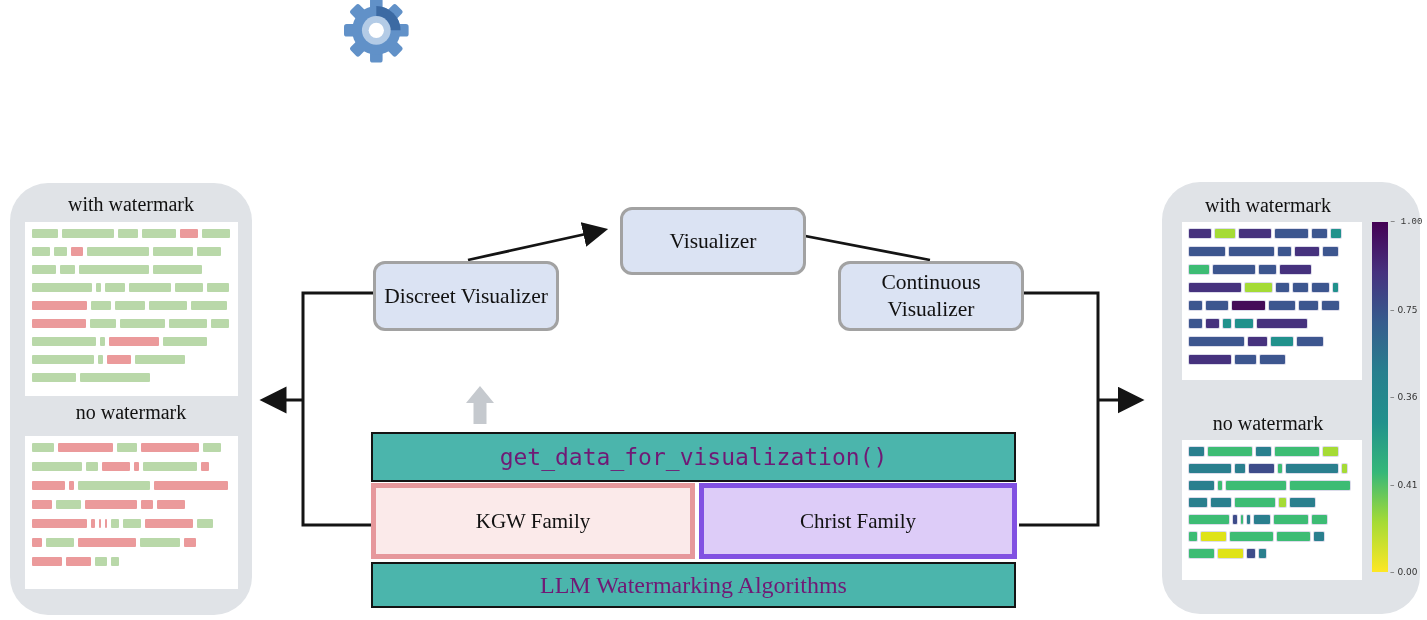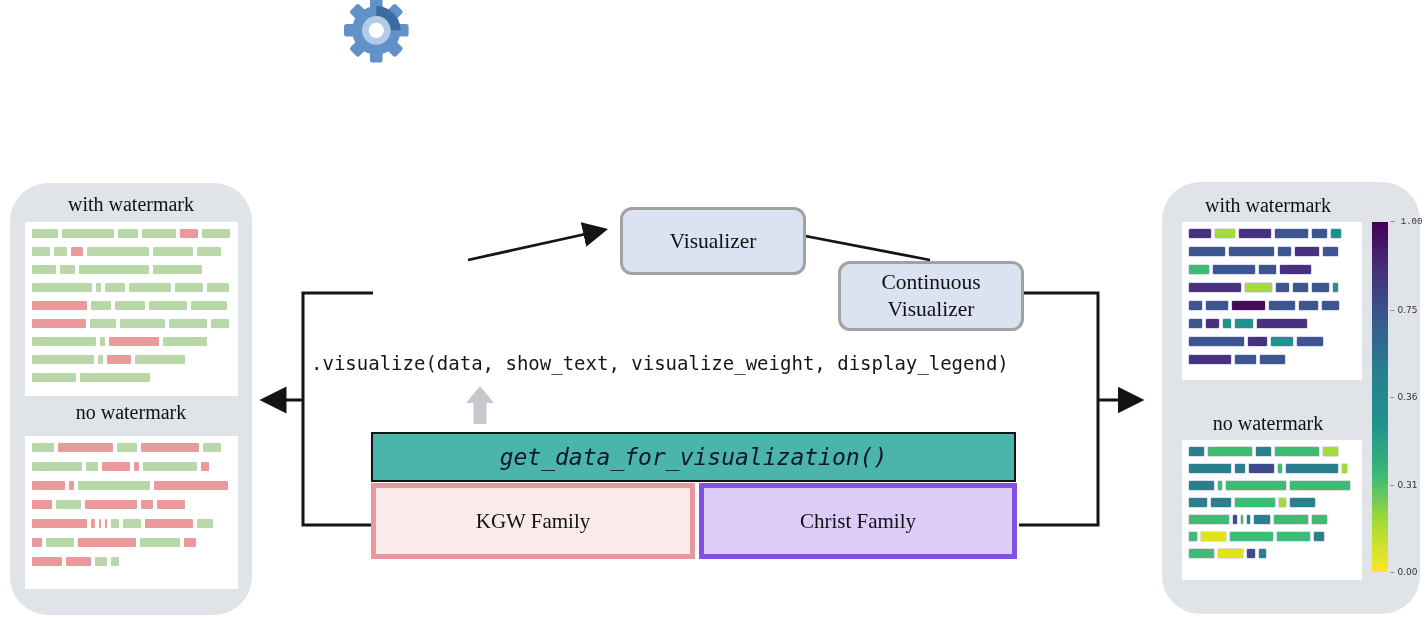--- a/index.html
+++ b/index.html
@@ -22,21 +22,21 @@
         color:#111;font-size:21.5px;line-height:1.25;}
   #visualizer{left:620px;top:163px;width:180px;height:62px;margin-top:44px;}
   #discreet{left:373px;top:261px;width:180px;height:64px;}
   #continuous{left:838px;top:261px;width:180px;height:64px;}
 
   #code-line{position:absolute;left:311px;top:352px;
              font-family:"DejaVu Sans Mono", monospace;font-size:19px;color:#161616;
              white-space:nowrap;}
 
   .teal-box{position:absolute;background:#4bb5ac;border:2.5px solid #141414;
-            display:flex;align-items:center;justify-content:center;color:#0f172a;font-style:italic;}
+            display:flex;align-items:center;justify-content:center;color:#701a75;}
   #get-data{left:371px;top:432px;width:641px;height:46px;
             font-family:"DejaVu Sans Mono", monospace;font-size:23px;}
   #llm-box{left:371px;top:562px;width:641px;height:42px;font-size:24px;}
 
   .family-box{position:absolute;display:flex;align-items:center;justify-content:center;
               font-size:21px;color:#111;}
   #kgw{left:371px;top:483px;width:314px;height:66px;background:#fbeaea;border:5px solid #e6989c;}
   #christ{left:699px;top:483px;width:308px;height:66px;background:#ddccf8;border:5px solid #8151e2;}
 
   
@@ -104,27 +104,28 @@
     <line x1="468" y1="260" x2="604" y2="230" stroke="#141414" stroke-width="2.8" marker-end="url(#arrow)"></line>
     <line x1="930" y1="260" x2="774" y2="230" stroke="#141414" stroke-width="2.8" marker-end="url(#arrow)"></line>
     <path d="M373,293 H303 V525 H371" fill="none" stroke="#141414" stroke-width="3"></path>
     <line x1="303" y1="400" x2="264" y2="400" stroke="#141414" stroke-width="3" marker-end="url(#arrow)"></line>
     <path d="M1018,293 H1098 V525 H1019" fill="none" stroke="#141414" stroke-width="3"></path>
     <line x1="1098" y1="400" x2="1140" y2="400" stroke="#141414" stroke-width="3" marker-end="url(#arrow)"></line>
     <polygon points="480,386 466,403 473.5,403 473.5,424 486.5,424 486.5,403 494,403" fill="#c5c9ce"></polygon>
   </svg>
 
   <div class="node" id="visualizer">Visualizer</div>
+  <div class="node" id="discreet">Discreet Visualizer</div>
   <div class="node" id="continuous">Continuous Visualizer</div>
 
-  <div id="code-line">.visualize(data, show_text, visualize_weight, display_legend)</div>
 
   <div class="teal-box" id="get-data">get_data_for_visualization()</div>
   <div class="family-box" id="kgw">KGW Family</div>
   <div class="family-box" id="christ">Christ Family</div>
+  <div class="teal-box" id="llm-box">LLM Watermarking Algorithms</div>
 
   <div class="panel" id="left-panel">
     <div class="panel-title" style="top:10px">with watermark</div>
     <div class="viz-box" id="left-with">
         <div class="bar-row">
           <span class="bar" style="width: 26px; background: rgb(185, 216, 169);"></span>
           <span class="bar" style="width: 52px; background: rgb(185, 216, 169);"></span>
           <span class="bar" style="width: 20px; background: rgb(185, 216, 169);"></span>
           <span class="bar" style="width: 34px; background: rgb(185, 216, 169);"></span>
           <span class="bar" style="width: 18px; background: rgb(235, 154, 155);"></span>
@@ -348,18 +349,18 @@
           <span class="bar" style="width: 25px; background: rgb(61, 188, 116);"></span>
           <span class="bar" style="width: 25px; background: rgb(223, 227, 24);"></span>
           <span class="bar" style="width: 8px; background: rgb(62, 76, 138);"></span>
           <span class="bar" style="width: 7px; background: rgb(42, 127, 142);"></span>
         </div>
       </div>
     <div id="colorbar" style="background: linear-gradient(rgb(68, 1, 84), rgb(70, 50, 126), rgb(54, 92, 141), rgb(39, 127, 142), rgb(33, 145, 140), rgb(53, 183, 121), rgb(165, 219, 54), rgb(253, 231, 37));">
         <span class="cb-tick" style="top: 0%; font-family: Liberation Mono, monospace;">1.00</span>
         <span class="cb-tick" style="top: 25%;">0.75</span>
         <span class="cb-tick" style="top: 50%;">0.36</span>
-        <span class="cb-tick" style="top: 75%;">0.31</span>
+        <span class="cb-tick" style="top: 75%;">0.41</span>
         <span class="cb-tick" style="top: 100%;">0.00</span>
       </div>
   </div>
 
 </div>
 
 </body></html>

